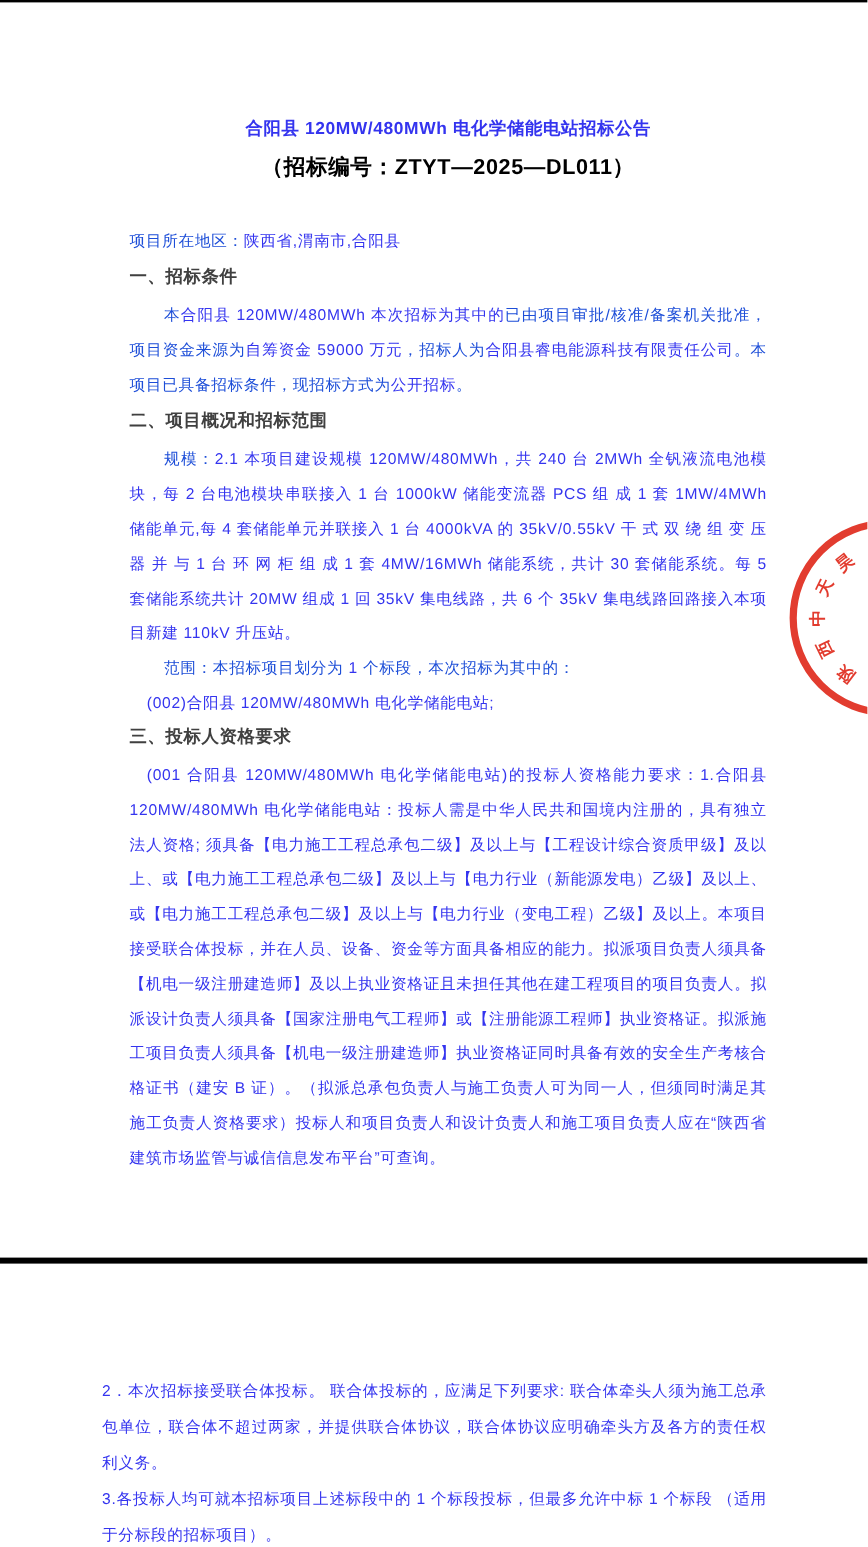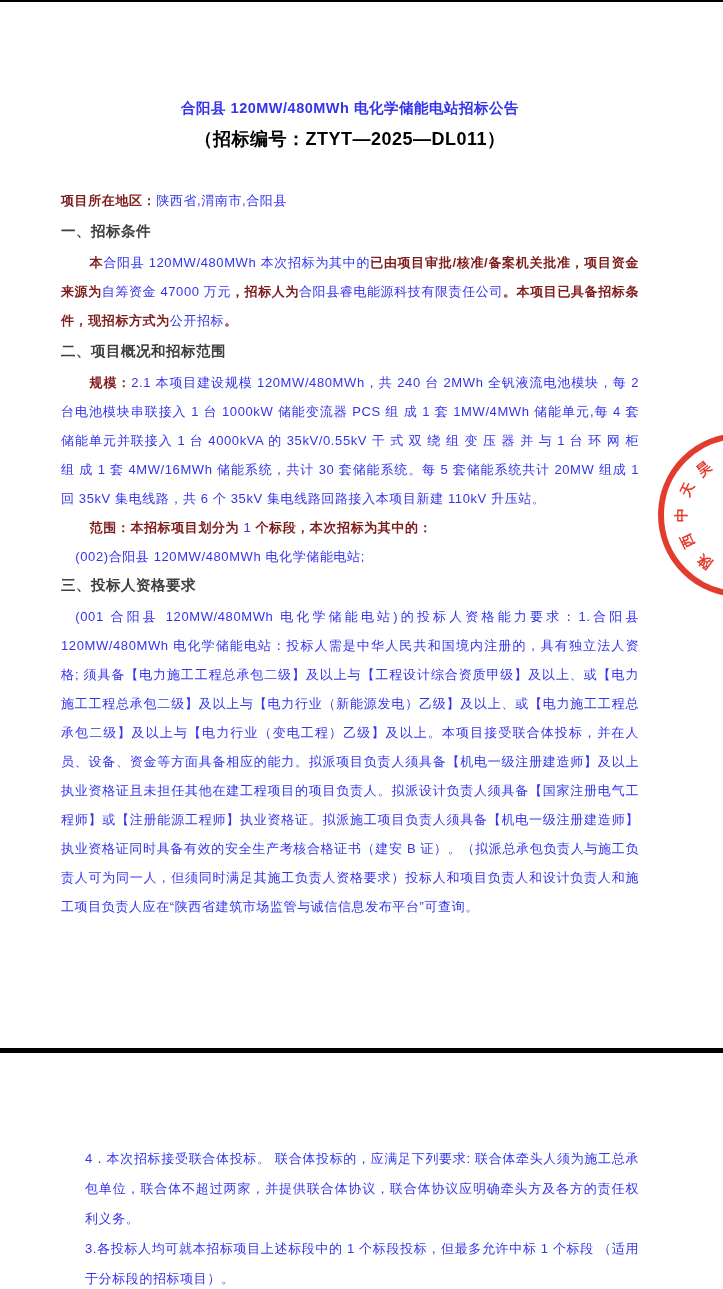--- a/index.html
+++ b/index.html
@@ -1,39 +1,39 @@
 <!DOCTYPE html>
 <html style="--blue: #3434ef; --seal-red: #e02b1d;"><head>
 <meta charset="utf-8">
 <style>
   * { margin:0; padding:0; box-sizing:border-box; }
   html,body { width:723px; height:1289px; overflow:hidden; background:#ffffff; }
   body { font-family:"Liberation Sans", sans-serif; position:relative; color:#141414; }
 
   .top-border { position:absolute; top:0; left:0; width:100%; height:2px; background:#000; }
 
-  .content { padding:98px 84px 0 61px; }
+  .content { padding:98px 84px 0 108px; }
 
   .title   { color:var(--blue,#3434ef); font-weight:bold; font-size:14.5px; text-align:center;
              line-height:20px; margin-bottom:11px; letter-spacing:0.5px; }
   .subtitle{ color:#000; font-weight:bold; font-size:18px; text-align:center;
              line-height:20px; margin-bottom:37px; letter-spacing:0.5px; }
 
   p.body   { font-size:13px; line-height:29px; text-align:justify; letter-spacing:0.6px; }
   .loc     { margin-bottom:5px; }
   .h       { font-size:14.5px; font-weight:bold; color:#404040; line-height:22px; letter-spacing:0.5px; }
   .h1m     { margin-bottom:6px; }
   .h2m     { margin-top:5px; margin-bottom:6px; }
   .h3m     { margin-top:3px; margin-bottom:6px; }
   .pm      { margin-bottom:5px; }
 
   .indent2 { text-indent:2.2em; }
   .indent1 { text-indent:1.1em; }
 
-  .seg-k { color:#7f1d1d;font-weight:bold; }
+  .seg-k { color:#1d4ed8; }
   .seg-b { color:var(--blue,#3434ef); }
 
   .sep { position:absolute; top:1048px; left:0; width:100%; height:5px; background:#000; }
 
   .page2 { position:absolute; top:1144px; left:85px; right:84px; }
   .page2 p { font-size:13px; line-height:30px; text-align:justify;
              letter-spacing:0.6px; color:var(--blue,#3434ef); }
 
   .seal { position:absolute; top:428px; right:0; width:66px; height:176px; overflow:hidden; }
   .seal circle { fill:none; stroke:var(--seal-red,#e02b1d); stroke-width:6; opacity:0.92; }
@@ -45,21 +45,21 @@
 
 <div class="top-border"></div>
 
 <div class="content">
   <div class="title">合阳县 120MW/480MWh 电化学储能电站招标公告</div>
   <div class="subtitle">（招标编号：ZTYT—2025—DL011）</div>
 
   <p class="body loc"><span class="seg-k">项目所在地区：</span><span class="seg-b">陕西省,渭南市,合阳县</span></p>
 
   <div class="h h1m">一、招标条件</div>
-  <p class="body pm indent2"><span class="seg-k">本</span><span class="seg-b">合阳县 120MW/480MWh 本次招标为其中的</span><span class="seg-k">已由项目审批/核准/备案机关批准，项目资金来源为</span><span class="seg-b">自筹资金 47000 万元</span><span class="seg-k">，招标人为</span><span class="seg-b">合阳县睿电能源科技有限责任公司</span><span class="seg-k">。本项目已具备招标条件，现招标方式为</span><span class="seg-b">公开招标</span><span class="seg-k">。</span></p>
+  <p class="body pm indent2"><span class="seg-k">本</span><span class="seg-b">合阳县 120MW/480MWh 本次招标为其中的</span><span class="seg-k">已由项目审批/核准/备案机关批准，项目资金来源为</span><span class="seg-b">自筹资金 59000 万元</span><span class="seg-k">，招标人为</span><span class="seg-b">合阳县睿电能源科技有限责任公司</span><span class="seg-k">。本项目已具备招标条件，现招标方式为</span><span class="seg-b">公开招标</span><span class="seg-k">。</span></p>
 
   <div class="h h2m">二、项目概况和招标范围</div>
   <p class="body indent2"><span class="seg-k">规模：</span><span class="seg-b">2.1 本项目建设规模 120MW/480MWh，共 240 台 2MWh 全钒液流电池模块，每 2 台电池模块串联接入 1 台 1000kW 储能变流器 PCS 组 成 1 套 1MW/4MWh 储能单元,每 4 套储能单元并联接入 1 台 4000kVA 的 35kV/0.55kV 干 式 双 绕 组 变 压 器 并 与 1 台 环 网 柜 组 成 1 套 4MW/16MWh 储能系统，共计 30 套储能系统。每 5 套储能系统共计 20MW 组成 1 回 35kV 集电线路，共 6 个 35kV 集电线路回路接入本项目新建 110kV 升压站。</span></p>
   <p class="body indent2"><span class="seg-k">范围：本招标项目划分为</span><span class="seg-b"> 1 </span><span class="seg-k">个标段，本次招标为其中的：</span></p>
   <p class="body indent1"><span class="seg-b">(002)合阳县 120MW/480MWh 电化学储能电站;</span></p>
 
   <div class="h h3m">三、投标人资格要求</div>
   <p class="body indent1"><span class="seg-b">(001 合阳县 120MW/480MWh 电化学储能电站)的投标人资格能力要求：1.合阳县 120MW/480MWh 电化学储能电站：投标人需是中华人民共和国境内注册的，具有独立法人资格; 须具备【电力施工工程总承包二级】及以上与【工程设计综合资质甲级】及以上、或【电力施工工程总承包二级】及以上与【电力行业（新能源发电）乙级】及以上、或【电力施工工程总承包二级】及以上与【电力行业（变电工程）乙级】及以上。本项目接受联合体投标，并在人员、设备、资金等方面具备相应的能力。拟派项目负责人须具备【机电一级注册建造师】及以上执业资格证且未担任其他在建工程项目的项目负责人。拟派设计负责人须具备【国家注册电气工程师】或【注册能源工程师】执业资格证。拟派施工项目负责人须具备【机电一级注册建造师】执业资格证同时具备有效的安全生产考核合格证书（建安 B 证）。（拟派总承包负责人与施工负责人可为同一人，但须同时满足其施工负责人资格要求）投标人和项目负责人和设计负责人和施工项目负责人应在“陕西省建筑市场监管与诚信信息发布平台”可查询。</span></p>
 </div>
 
@@ -68,15 +68,15 @@
   <text x="703.7" y="468.5" transform="rotate(-38,703.7,468.5)">昊</text>
   <text x="687.0" y="489.2" transform="rotate(-64,687.0,489.2)">天</text>
   <text x="681.0" y="515.0" transform="rotate(-90,681.0,515.0)">中</text>
   <text x="687.0" y="540.8" transform="rotate(-116,687.0,540.8)">西</text>
   <text x="704.5" y="562.1" transform="rotate(-143,704.5,562.1)">陕</text>
 </svg>
 
 <div class="sep"></div>
 
 <div class="page2">
-  <p>4．本次招标接受联合体投标。 联合体投标的，应满足下列要求: 联合体牵头人须为施工总承包单位，联合体不超过两家，并提供联合体协议，联合体协议应明确牵头方及各方的责任权利义务。</p>
+  <p>2．本次招标接受联合体投标。 联合体投标的，应满足下列要求: 联合体牵头人须为施工总承包单位，联合体不超过两家，并提供联合体协议，联合体协议应明确牵头方及各方的责任权利义务。</p>
   <p>3.各投标人均可就本招标项目上述标段中的 1 个标段投标，但最多允许中标 1 个标段 （适用于分标段的招标项目）。</p>
 </div>
 
 </body></html>

